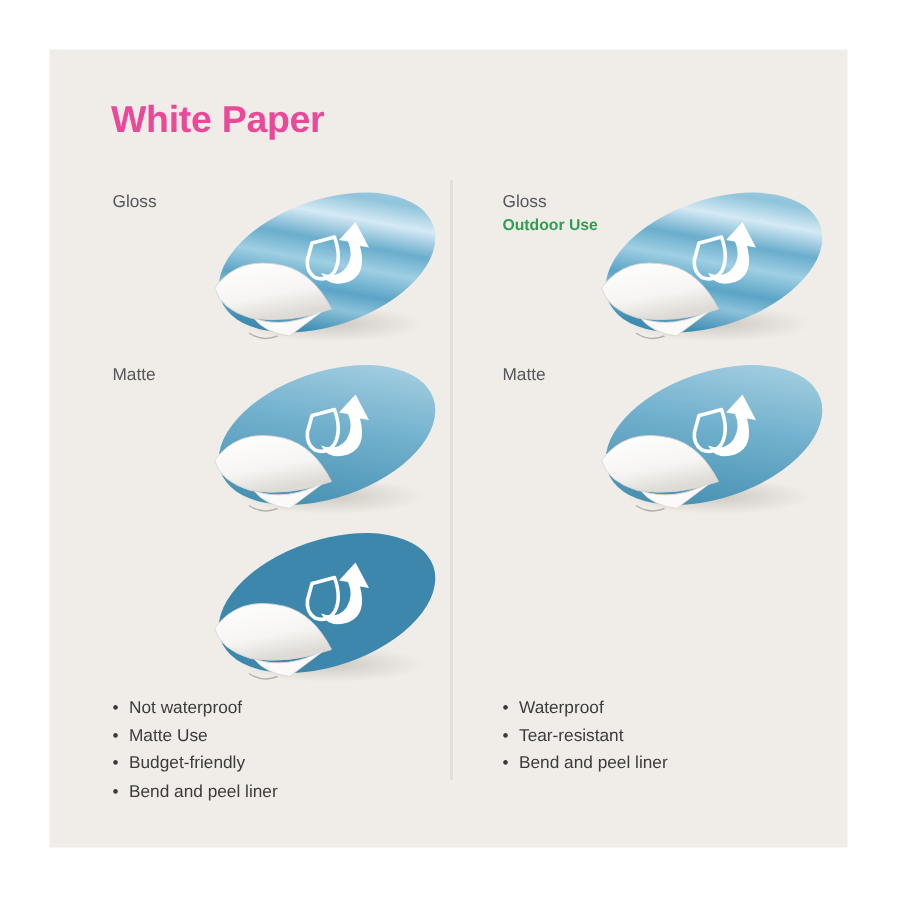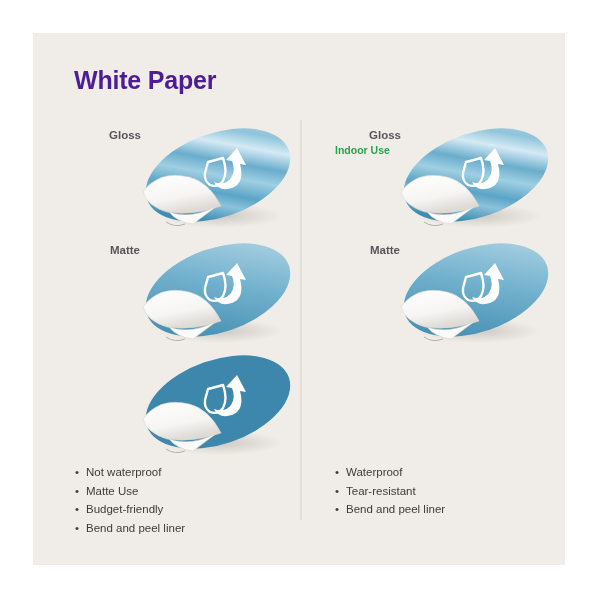--- a/index.html
+++ b/index.html
@@ -48,21 +48,21 @@
     height: 532px;
   }
   #col-left  { left: 33px; }
   #col-right { left: 299px; }
 
   .col-title {
     position: absolute;
     top: 33px;
     font-size: 25px;
     font-weight: bold;
-    color: #4c1d95;
+    color: #ec4899;
     letter-spacing: -0.2px;
     white-space: nowrap;
   }
   #col-left  .col-title { left: 41px; }
   #col-right .col-title { left: 35px; }
 
   
   .finish-row {
     position: absolute;
     left: 0;
@@ -72,25 +72,24 @@
   .finish-labels {
     position: absolute;
     top: 0;
     width: 100px;
   }
   #col-left  .finish-labels { left: 42px; }
   #col-right .finish-labels { left: 36px; }
 
   .finish-name {
     font-size: 11.5px;
-    font-weight: bold;
+    font-weight: normal;
     color: #56555a;
     line-height: 15px;
     white-space: nowrap;
-    text-align: center;
   }
   .finish-note {
     font-size: 10.5px;
     font-weight: bold;
     color: #2e9e4f;
     line-height: 14px;
     white-space: nowrap;
   }
 
   
@@ -262,21 +261,21 @@
       <li><span class="dot">•</span><span>Bend and peel liner</span></li>
     </ul>
   </div>
 
   <div class="col" id="col-right">
 
 
     <div class="finish-row" style="top:95px">
       <div class="finish-labels">
         <div class="finish-name">Gloss</div>
-        <div class="finish-note">Indoor Use</div>
+        <div class="finish-note">Outdoor Use</div>
       </div>
       <div class="sticker">
         <svg viewBox="0 0 170 118" xmlns="http://www.w3.org/2000/svg">
           <defs>
             <linearGradient id="glossR" x1="0" y1="1" x2="1" y2="0">
               <stop offset="0%" stop-color="#2f7ea6"></stop>
               <stop offset="18%" stop-color="#3f8db2"></stop>
               <stop offset="30%" stop-color="#8cc2da"></stop>
               <stop offset="38%" stop-color="#5ba4c6"></stop>
               <stop offset="50%" stop-color="#9fcfe3"></stop>

